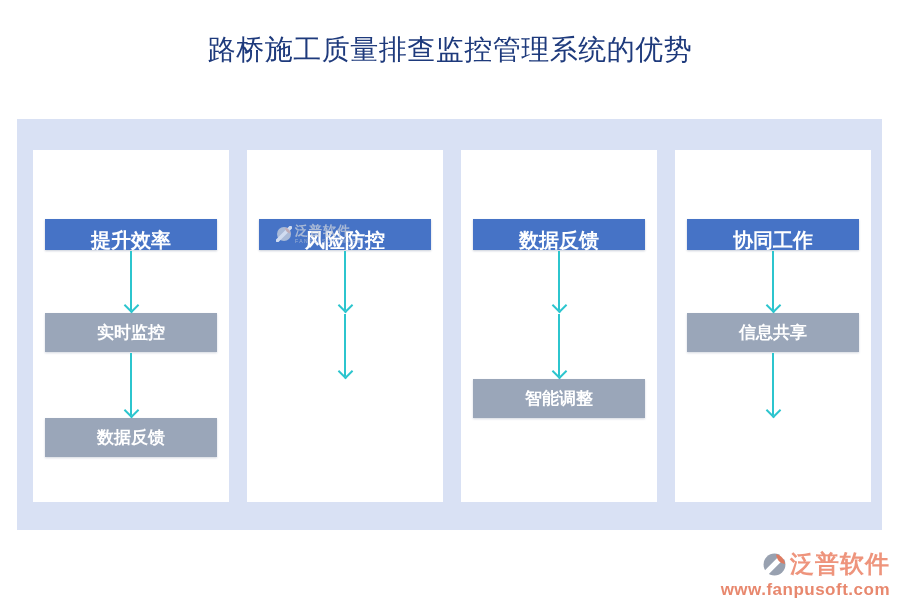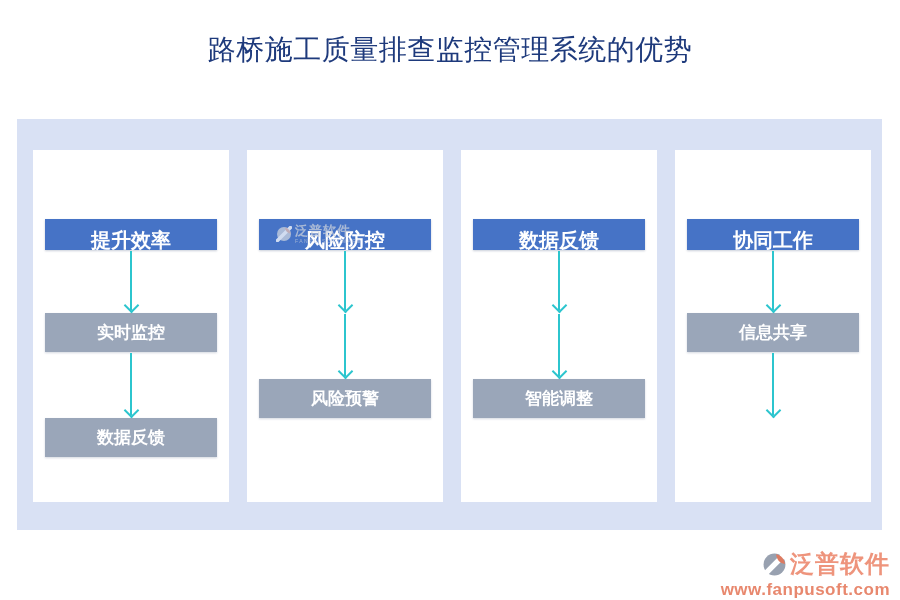--- a/index.html
+++ b/index.html
@@ -103,21 +103,20 @@
     <div class="col">
       <div class="hdr">风险防控</div>
       <div class="arrow a1">
           <span class="line"></span>
           <span class="head"></span>
         </div>
       <div class="arrow a2">
           <span class="line"></span>
           <span class="head"></span>
         </div>
-      <div class="itm">风险预警</div>
     </div>
 
     <div class="col">
       <div class="hdr">数据反馈</div>
       <div class="arrow a1">
           <span class="line"></span>
           <span class="head"></span>
         </div>
       <div class="arrow a2">
           <span class="line"></span>

